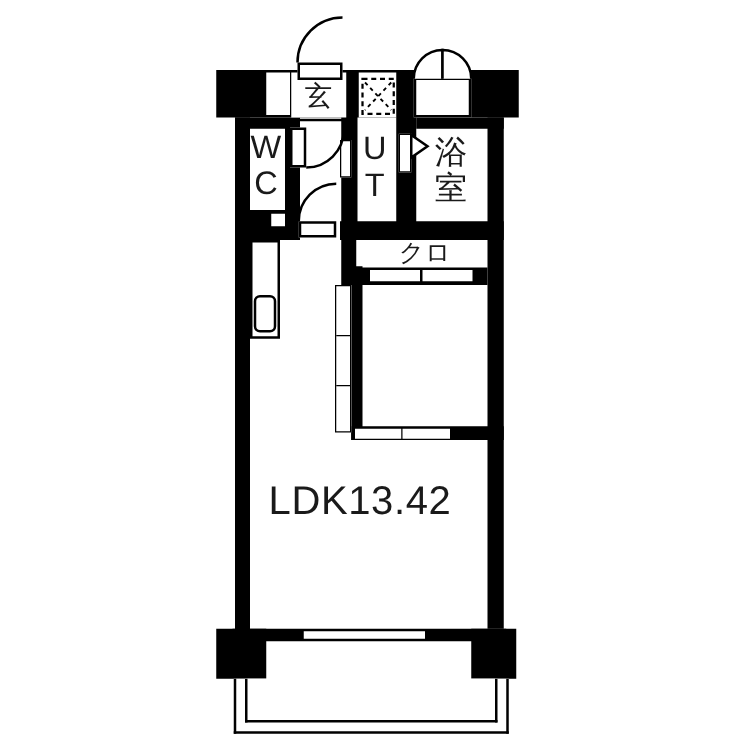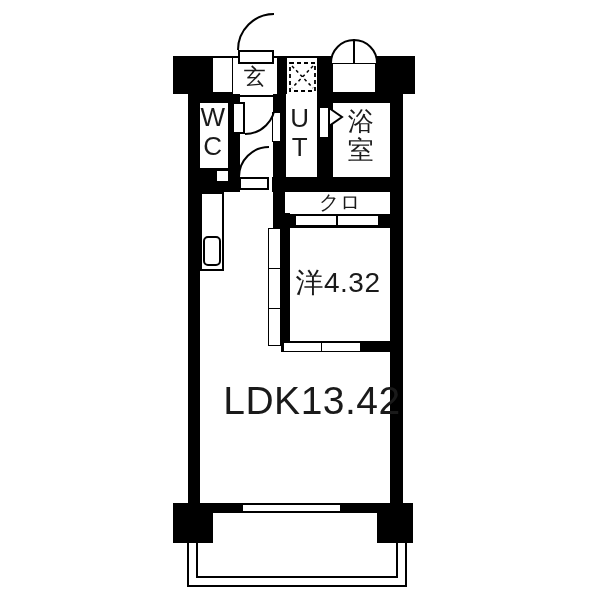--- a/index.html
+++ b/index.html
@@ -103,18 +103,17 @@
     <span>T</span>
   </div>
 
   <div class="lbl stack" style="left:361px;top:136px;font-size:26px;">
     <span>浴</span>
     <span>室</span>
   </div>
 
   <div class="lbl" style="left:340px;top:202px;font-size:20px;">クロ</div>
 
-  <div class="lbl" style="left:338px;top:283px;font-size:28px;">洋4.32</div>
 
-  <div class="lbl" style="left:312px;top:401px;font-size:39px;">LDK13.42</div>
+  <div class="lbl" style="left:288px;top:401px;font-size:32px;">LDK13.42</div>
 
 
 </div>
 
 </body></html>

